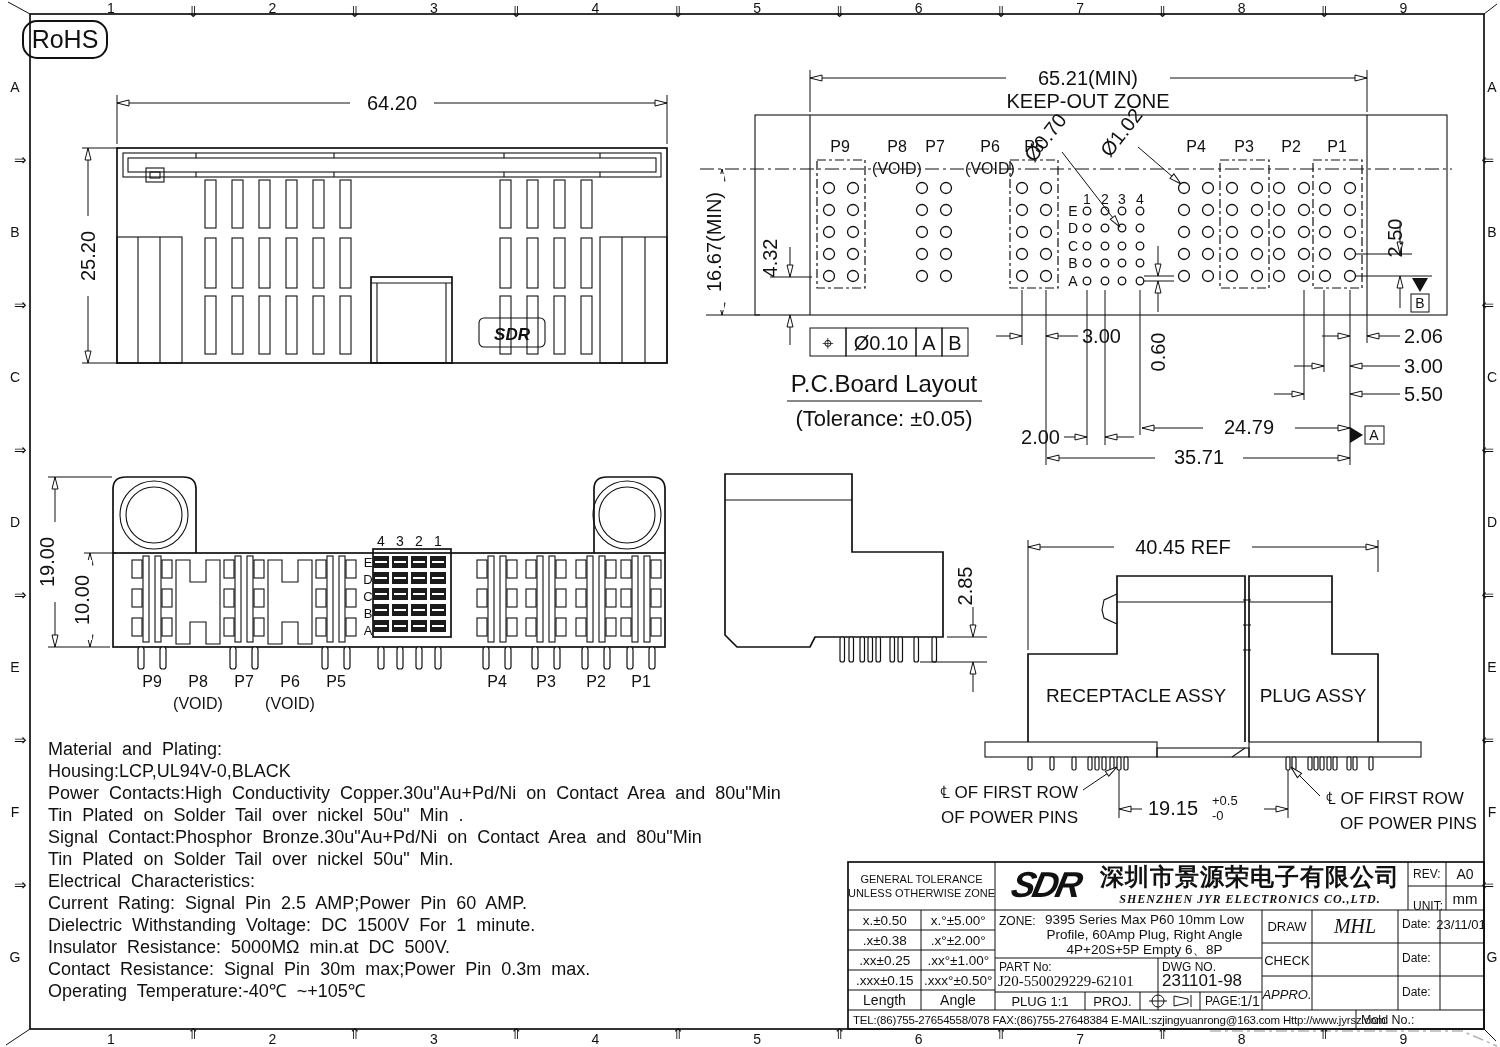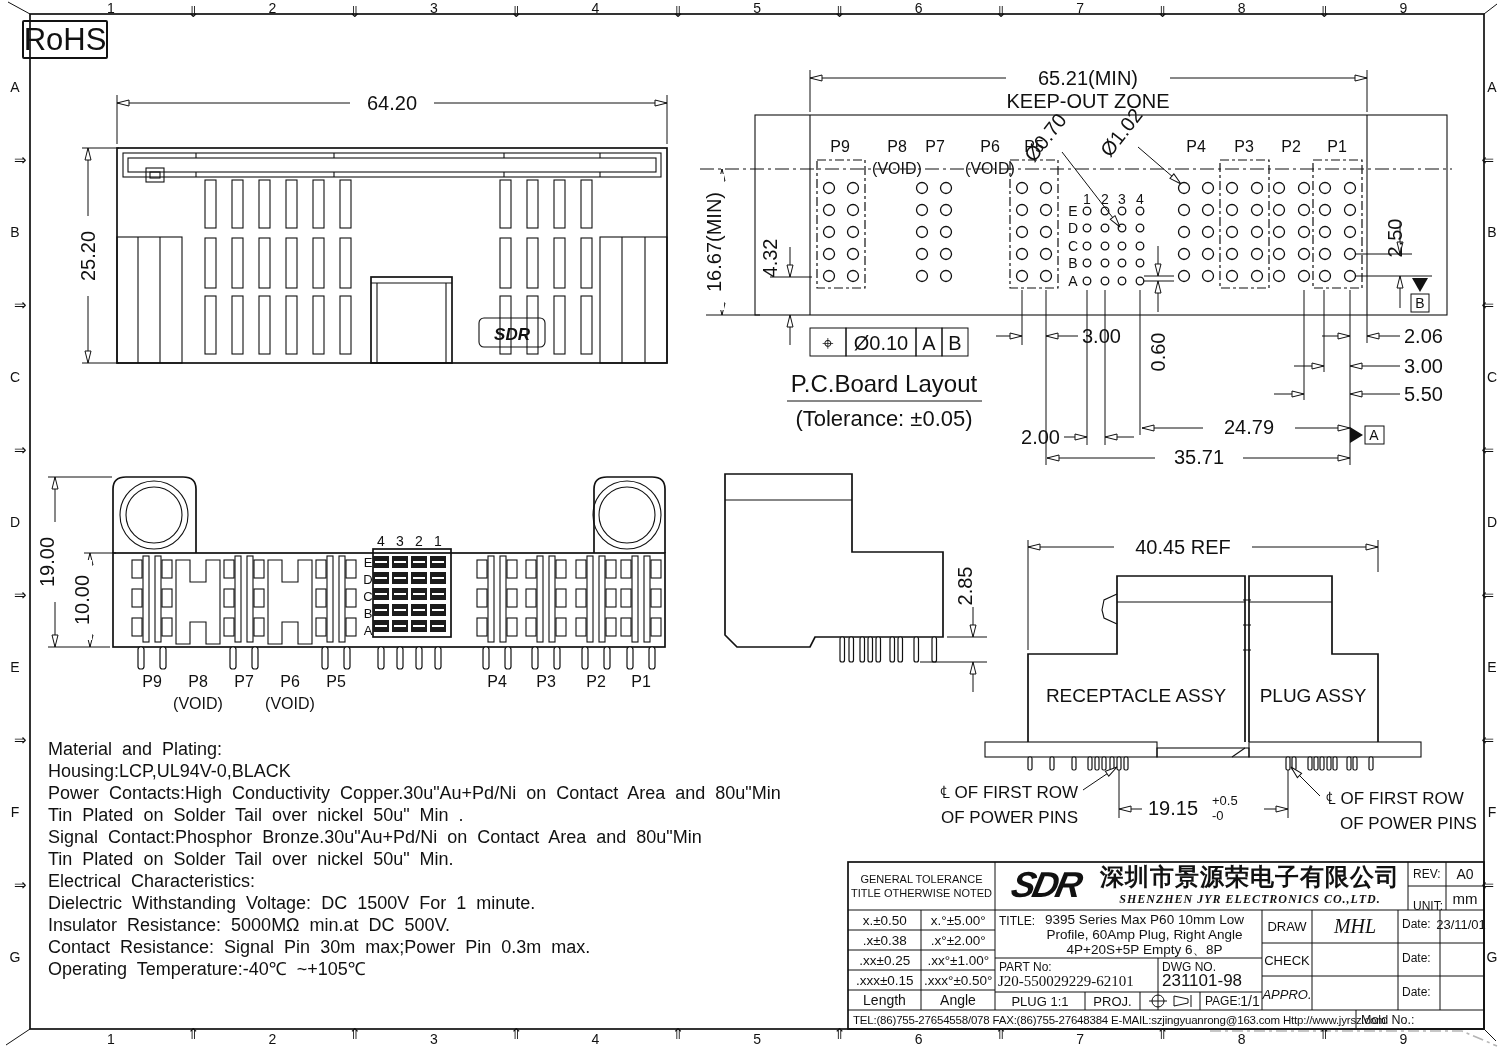--- a/index.html
+++ b/index.html
@@ -15,22 +15,22 @@
   .ruler-top .gcell{align-items:flex-start;}
   .ruler-bottom .gcell{align-items:flex-end;}
   .ruler-left .gcell,.ruler-right .gcell{justify-content:center;}
   .garrow{position:absolute;font-size:15px;line-height:1;}
   .ruler-top .garrow{right:-8px;top:4px;}
   .ruler-bottom .garrow{right:-8px;bottom:6px;}
   .ruler-left .garrow{bottom:-8px;left:14px;}
   .ruler-right .garrow{bottom:-8px;right:6px;}
   .gcell:last-child .garrow{display:none;}
   
-  #rohs{position:absolute;left:22px;top:20px;width:82px;height:35px;border:2px solid #111;border-radius:2px;
-        display:flex;align-items:center;justify-content:center;font-size:31px;}
+  #rohs{position:absolute;left:22px;top:20px;width:82px;height:35px;border:2px solid #111;border-radius:15px;
+        display:flex;align-items:center;justify-content:center;font-size:25px;}
   
   #notes{position:absolute;left:48px;top:738px;width:760px;font-size:18px;line-height:22px;word-spacing:5px;}
   
   .tb{position:absolute;display:flex;align-items:center;justify-content:center;text-align:center;white-space:nowrap;}
   .tb.left{justify-content:flex-start;text-align:left;}
   #tolrows{position:absolute;left:848px;top:910px;width:147px;height:80px;}
   .tolrow{height:20px;display:flex;}
   .tolrow span{width:50%;display:flex;align-items:center;justify-content:center;font-size:13.5px;}
   .serif-i{font-family:"Liberation Serif",serif;font-style:italic;}
   #logo-mark{font-weight:bold;font-style:italic;font-size:36px;letter-spacing:-3px;transform:skewX(-12deg);}
@@ -774,29 +774,30 @@
 
   <div id="notes">
 
   <div class="note-line">Material and Plating:</div>
       <div class="note-line">Housing:LCP,UL94V-0,BLACK</div>
       <div class="note-line">Power Contacts:High Conductivity Copper.30u"Au+Pd/Ni on Contact Area and 80u"Min</div>
       <div class="note-line">Tin Plated on Solder Tail over nickel 50u" Min .</div>
       <div class="note-line">Signal Contact:Phosphor Bronze.30u"Au+Pd/Ni on Contact Area and 80u"Min</div>
       <div class="note-line">Tin Plated on Solder Tail over nickel 50u" Min.</div>
       <div class="note-line">Electrical Characteristics:</div>
+      <div class="note-line">Current Rating: Signal Pin 2.5 AMP;Power Pin 60 AMP.</div>
       <div class="note-line">Dielectric Withstanding Voltage: DC 1500V For 1 minute.</div>
       <div class="note-line">Insulator Resistance: 5000MΩ min.at DC 500V.</div>
       <div class="note-line">Contact Resistance: Signal Pin 30m max;Power Pin 0.3m max.</div>
       <div class="note-line">Operating Temperature:-40℃ ~+105℃</div>
     </div>
 
   <div class="tb" style="left:850px;top:864px;width:143px;height:44px;font-size:11px;flex-direction:column;line-height:14px;">
     <span>GENERAL TOLERANCE</span>
-      <span>TITLE OTHERWISE NOTED</span>
+      <span>UNLESS OTHERWISE ZONE</span>
   </div>
   <div id="tolrows">
 
   <div class="tolrow">
       <span>x.±0.50</span>
         <span>x.°±5.00°</span>
     </div>
       <div class="tolrow">
       <span>.x±0.38</span>
         <span>.x°±2.00°</span>
@@ -816,21 +817,21 @@
   <div class="tb" style="left:998px;top:864px;width:96px;height:42px;">
       <span id="logo-mark">SDR</span>
     </div>
   <div class="tb" style="left:1094px;top:864px;width:312px;height:26px;font-size:24px;font-weight:bold;letter-spacing:1px;">深圳市景源荣电子有限公司</div>
   <div class="tb serif-i" style="left:1094px;top:891px;width:312px;height:16px;font-size:12px;font-weight:bold;letter-spacing:1px;">SHENZHEN JYR ELECTRONICS CO.,LTD.</div>
   <div class="tb left" style="left:1413px;top:864px;width:33px;height:20px;font-size:12px;">REV:</div>
   <div class="tb" style="left:1446px;top:864px;width:38px;height:20px;font-size:14px;">A0</div>
   <div class="tb left" style="left:1413px;top:888px;width:33px;height:36px;font-size:12px;">UNIT:</div>
   <div class="tb" style="left:1446px;top:888px;width:38px;height:20px;font-size:15px;">mm</div>
 
-  <div class="tb left" style="left:999px;top:914px;width:42px;height:13px;font-size:12px;">TITLE:</div>
+  <div class="tb left" style="left:999px;top:914px;width:42px;height:13px;font-size:12px;">ZONE:</div>
   <div class="tb" style="left:1032px;top:911px;width:225px;height:46px;font-size:13.5px;flex-direction:column;line-height:15px;">
     <span>9395 Series Max P60 10mm Low</span>
     <span>Profile, 60Amp Plug, Right Angle</span>
     <span>4P+20S+5P Empty 6、8P</span>
   </div>
   <div class="tb" style="left:1262px;top:916px;width:50px;height:20px;font-size:13px;">DRAW</div>
   <div class="tb serif-i" style="left:1312px;top:913px;width:86px;height:26px;font-size:20px;">MHL</div>
   <div class="tb left" style="left:1402px;top:916px;width:36px;height:16px;font-size:12px;">Date:</div>
   <div class="tb" style="left:1438px;top:915px;width:46px;height:18px;font-size:13px;">23/11/01</div>
   <div class="tb" style="left:1262px;top:950px;width:50px;height:20px;font-size:13px;">CHECK</div>

